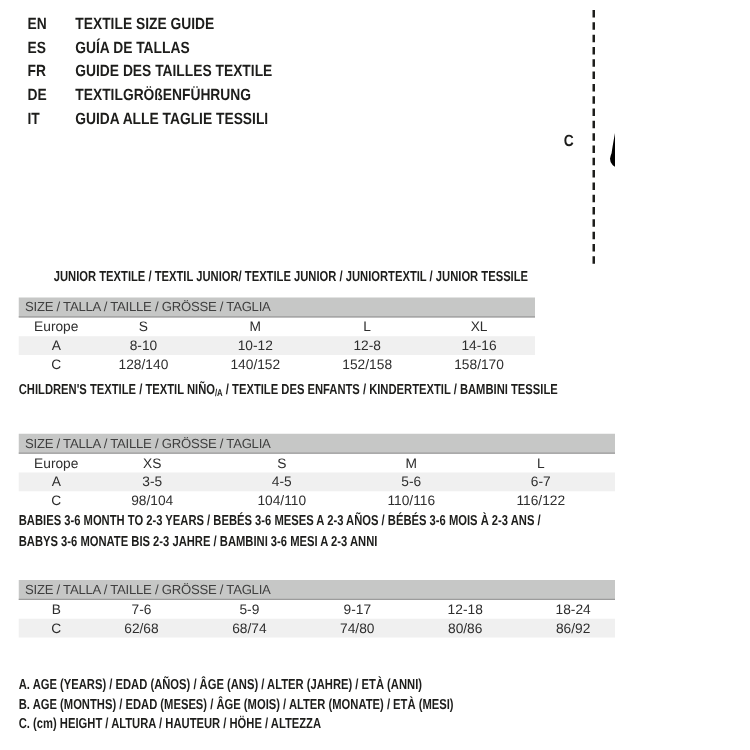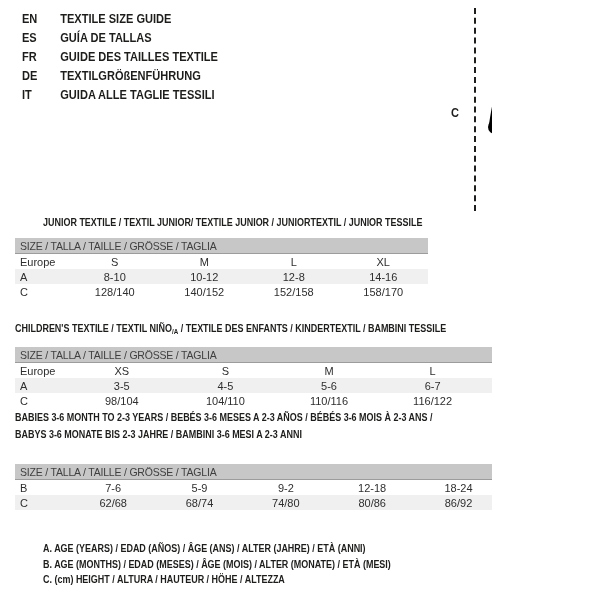--- a/index.html
+++ b/index.html
@@ -34,24 +34,24 @@
   .w-full { width:573px; }
   .size-bar { height:16px; background:var(--header-bar-bg,#c6c7c6); color:#3f3f3f;
               display:flex; align-items:center; padding-left:5px;
               border-bottom:1px solid #9c9c9c; font-size:10.5px; letter-spacing:-0.2px; white-space:nowrap; }
   .t-row { display:grid; height:15px; align-items:center; color:#2e2e2e; }
   .t-rows .t-row:nth-child(even) { background:var(--alt-row-bg,#f0f0f0); }
   .cols-4 { grid-template-columns:55px repeat(4,1fr); }
   .cols-5 { grid-template-columns:55px repeat(5,1fr); }
   .cols-6 { grid-template-columns:55px repeat(6,1fr); }
   .t-cell { text-align:center; white-space:nowrap; }
-  .t-cell.label { text-align:left; padding-left:5px; }
+  .t-cell.label { text-align:center; padding-left:5px; }
 
   
-  .footnotes { position:absolute; left:15px; top:538px;margin-left:28px; }
+  .footnotes { position:absolute; left:15px; top:538px; }
   .footnote { height:15.5px; white-space:nowrap; }
 </style>
 </head>
 <body>
 
 <div class="page">
 
   <div class="lang-list">
     <div class="lang-row">
       <span class="lang-code">EN</span>
@@ -118,21 +118,21 @@
       <div class="t-row cols-4">
         <span class="t-cell label">C</span>
         <span class="t-cell">128/140</span>
         <span class="t-cell">140/152</span>
         <span class="t-cell">152/158</span>
         <span class="t-cell">158/170</span>
       </div>
     </div>
   </div>
 
-  <div class="section-title" style="top:319px;text-align:center;">
+  <div class="section-title" style="top:303px;text-align:center;">
     <span class="condensed"><span>CHILDREN'S TEXTILE / TEXTIL NIÑO</span><span class="sub">/A</span><span> / TEXTILE DES ENFANTS / KINDERTEXTIL / BAMBINI TESSILE</span></span>
   </div>
   <div class="size-table w-full" style="top:347px;">
     <div class="size-bar">SIZE / TALLA / TAILLE / GRÖSSE / TAGLIA</div>
     <div class="t-rows">
       <div class="t-row cols-5">
         <span class="t-cell label">Europe</span>
         <span class="t-cell">XS</span>
         <span class="t-cell">S</span>
         <span class="t-cell">M</span>
@@ -162,21 +162,21 @@
     <div><span class="condensed">BABIES 3-6 MONTH TO 2-3 YEARS / BEBÉS 3-6 MESES A 2-3 AÑOS / BÉBÉS 3-6 MOIS À 2-3 ANS /</span></div>
     <div><span class="condensed">BABYS 3-6 MONATE BIS 2-3 JAHRE / BAMBINI 3-6 MESI A 2-3 ANNI</span></div>
   </div>
   <div class="size-table w-full" style="top:464px;">
     <div class="size-bar">SIZE / TALLA / TAILLE / GRÖSSE / TAGLIA</div>
     <div class="t-rows">
       <div class="t-row cols-6">
         <span class="t-cell label">B</span>
         <span class="t-cell">7-6</span>
         <span class="t-cell">5-9</span>
-        <span class="t-cell">9-2</span>
+        <span class="t-cell">9-17</span>
         <span class="t-cell">12-18</span>
         <span class="t-cell">18-24</span>
         <span class="t-cell">24-36</span>
       </div>
       <div class="t-row cols-6">
         <span class="t-cell label">C</span>
         <span class="t-cell">62/68</span>
         <span class="t-cell">68/74</span>
         <span class="t-cell">74/80</span>
         <span class="t-cell">80/86</span>

